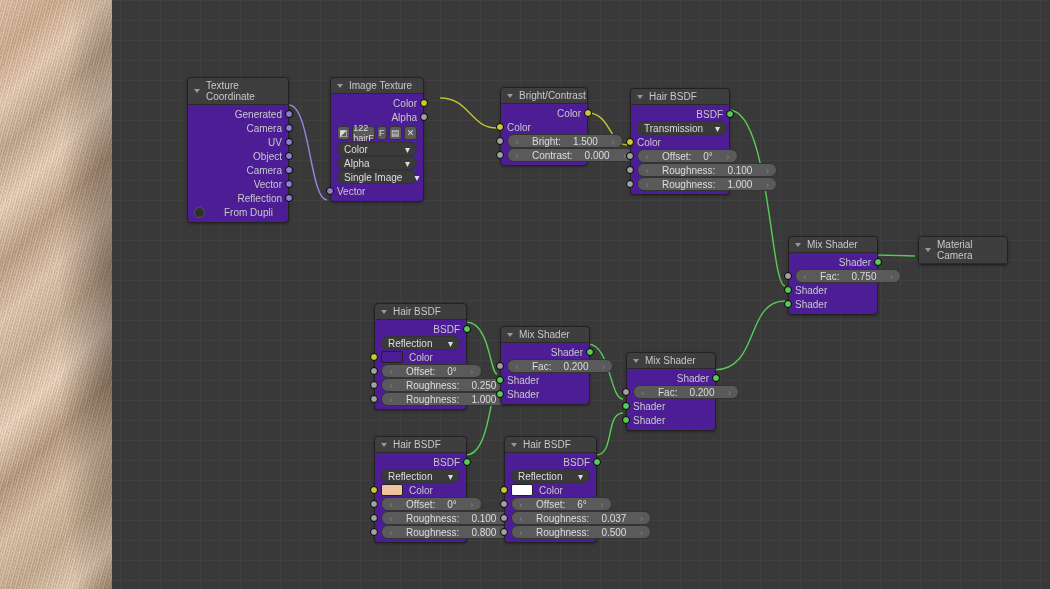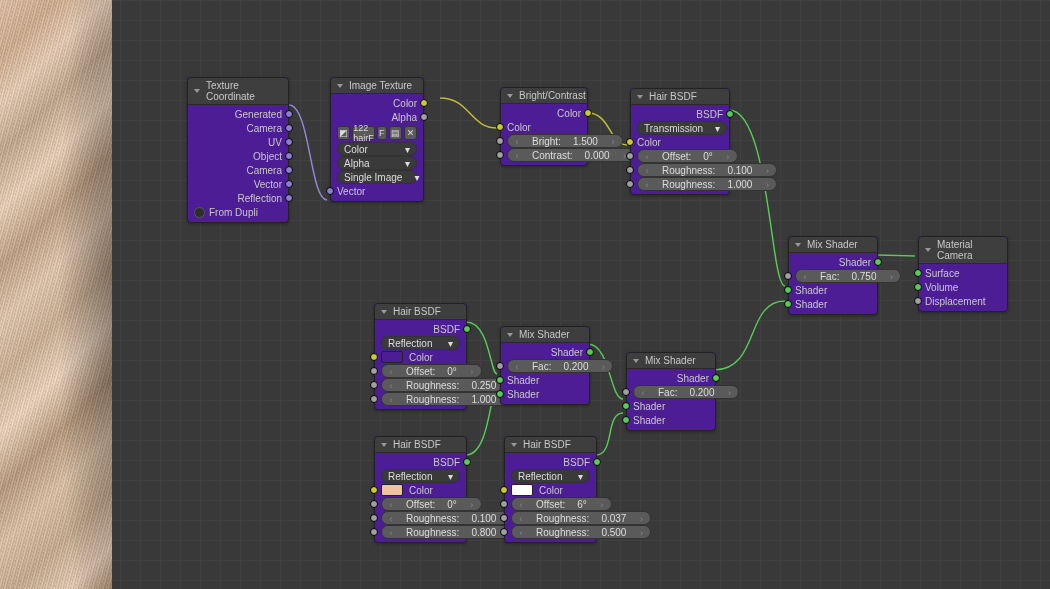--- a/index.html
+++ b/index.html
@@ -105,21 +105,21 @@
   .field .chev {
     width: 6px; text-align: center; color: #888;
     font-size: 9px; line-height: 1;
   }
   .row .swatch {
     width: 22px; height: 12px;
     border: 1px solid #222; border-radius: 2px;
     flex: 0 0 auto;
   }
   .row .ml { margin-left: 6px; }
-  .checkbox-row { display:flex; align-items:center; padding:2px 6px; height:14px; gap:4px; }
+  .checkbox-row { display:flex; align-items:center; padding:2px 6px; height:14px; gap:19px; }
   .chk {
     width: 11px; height: 11px; border-radius: 50%;
     background: #2e2e2e; border:1px solid #555;
   }
 
   .socket {
     position: absolute;
     width: 8px; height: 8px; border-radius: 50%;
     border: 1px solid #000;
     top: 50%; transform: translateY(-50%);
@@ -614,27 +614,13 @@
         <span class="label">Shader</span>
       </div>
   </div>
 </div>
 
 <div class="node" style="left:918px; top:236px; width:90px;">
   <div class="node-header">
       <span class="tri"></span>
       <span>Material Camera</span>
     </div>
-  <div class="node-body">
-    <div class="row in">
-        <span class="socket left green"></span>
-        <span class="label">Surface</span>
-      </div>
-    <div class="row in">
-        <span class="socket left green"></span>
-        <span class="label">Volume</span>
-      </div>
-    <div class="row in">
-        <span class="socket left grey"></span>
-        <span class="label">Displacement</span>
-      </div>
-  </div>
 </div>
 
 </body></html>

